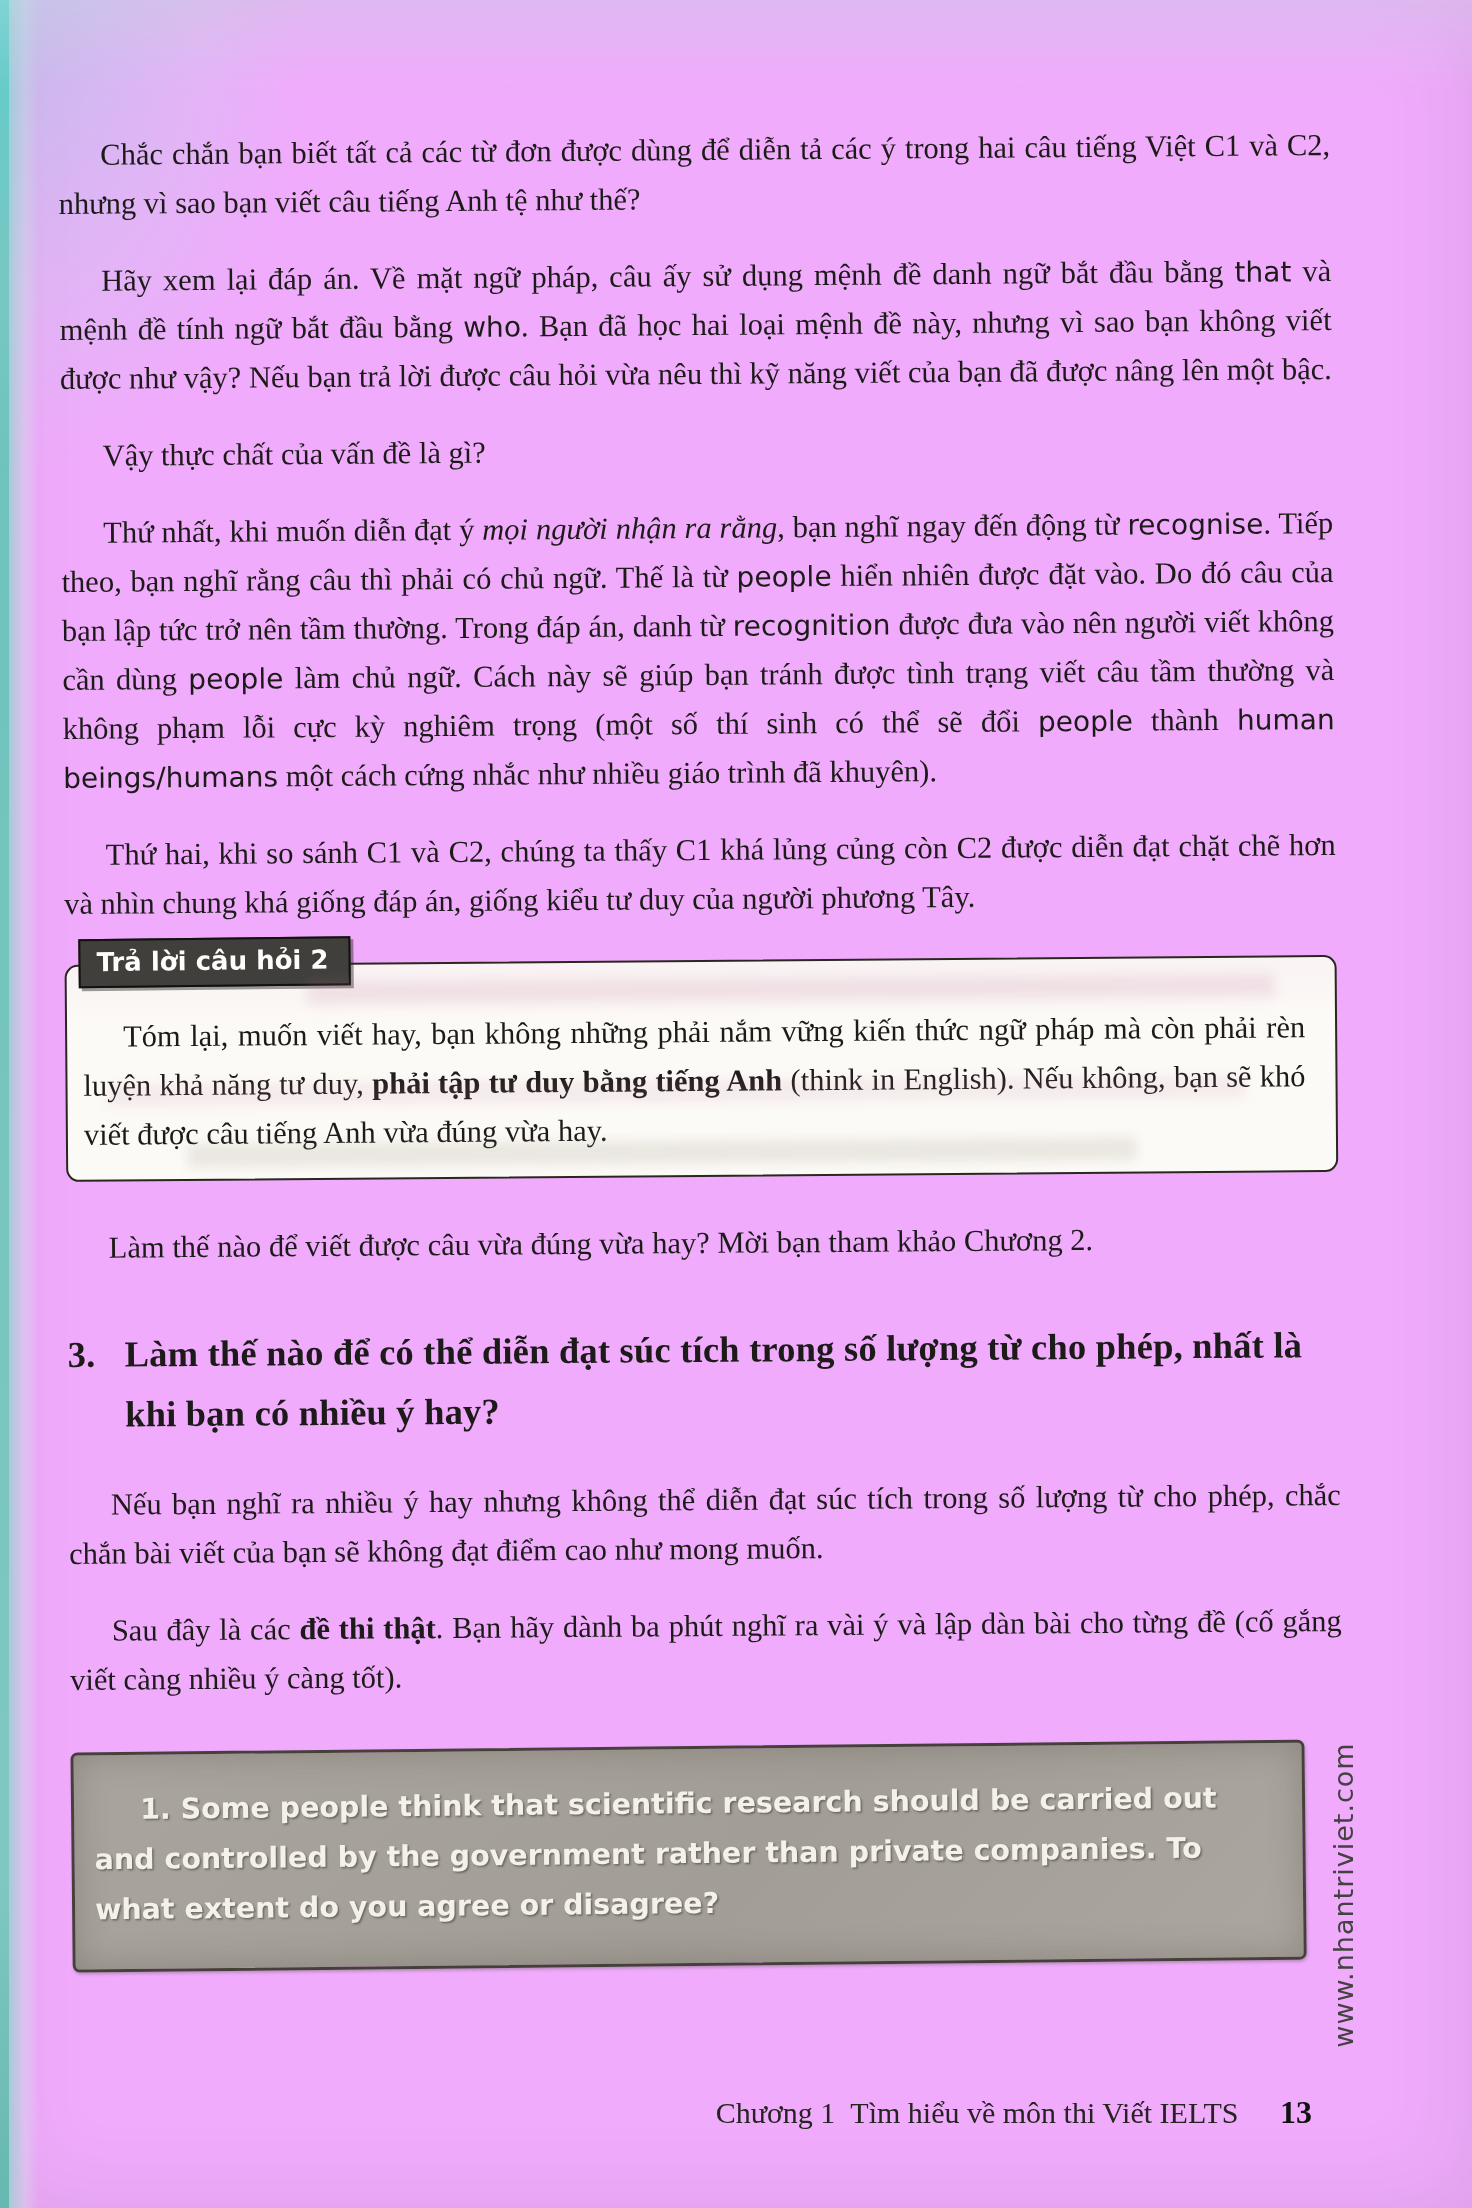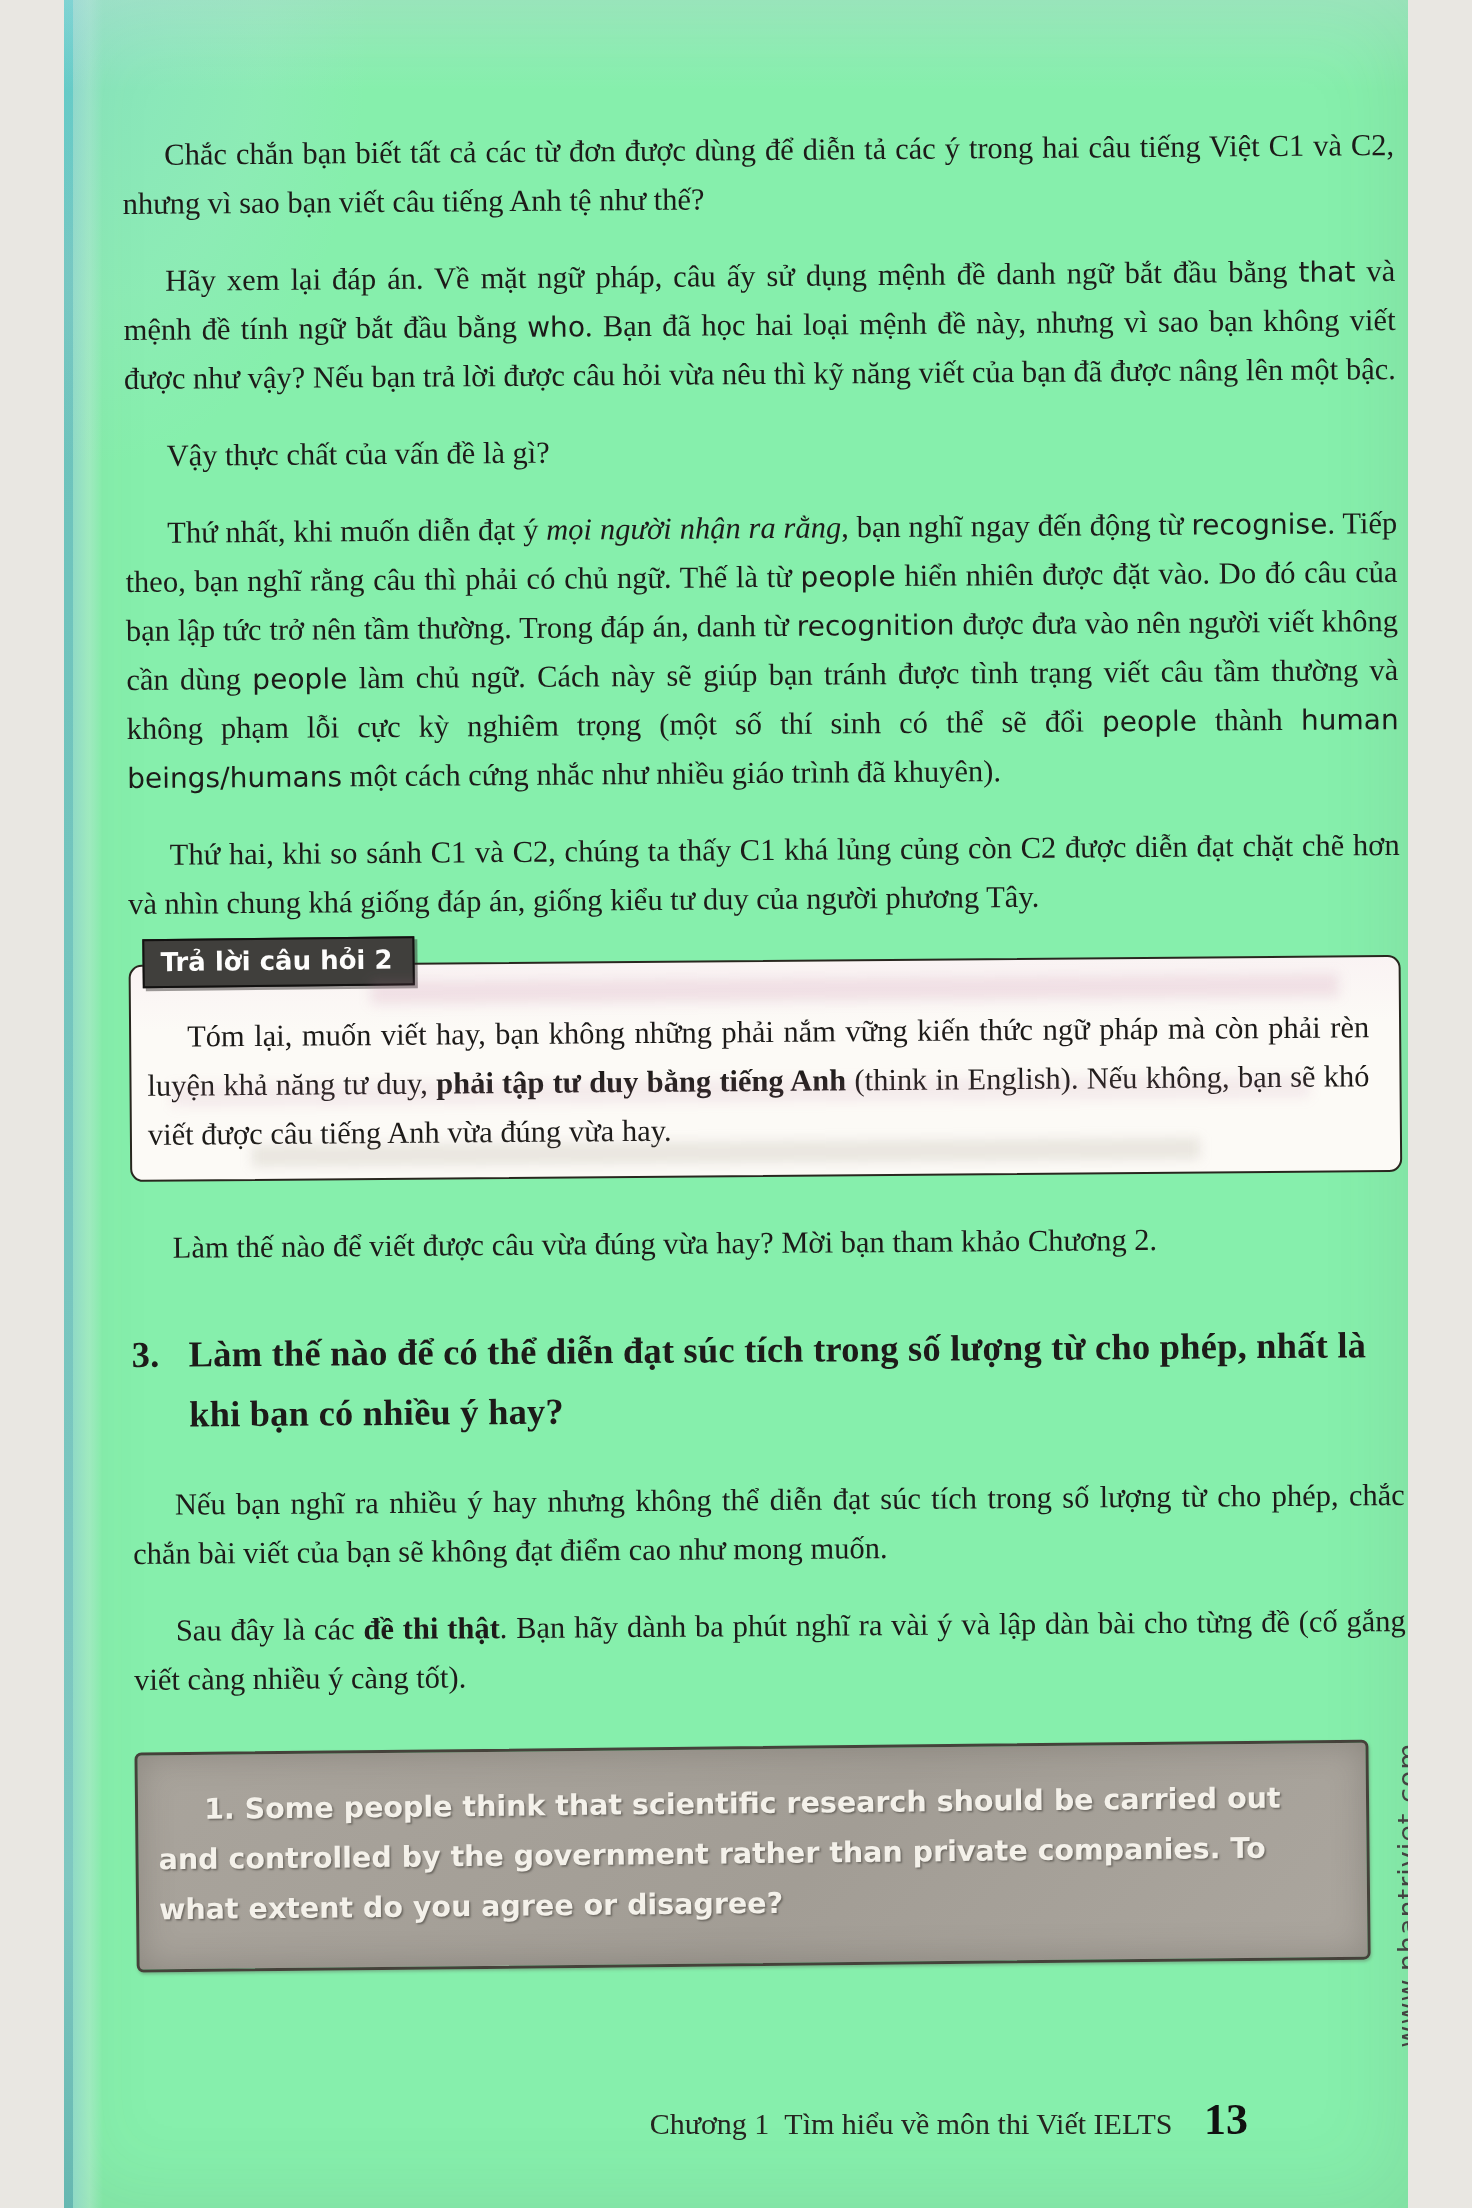--- a/index.html
+++ b/index.html
@@ -1,20 +1,20 @@
 <!DOCTYPE html>
 <html lang="vi"><head>
 <meta charset="utf-8">
 <style>
   html,body{margin:0;padding:0;background:#e9e7e2;}
   .page{
     position:relative;
-    width:1344px;height:2208px;
+    width:1472px;height:2208px;
     margin:0 auto;
-    background:#86efac;
+    background:#f0abfc;
     overflow:hidden;
     box-shadow:inset 0 0 90px rgba(80,80,75,0.12);
     font-family:"Liberation Serif", serif;
     color:#1d1b19;
   }
   
   .edge-a{position:absolute;left:0;top:0;bottom:0;width:9px;background:linear-gradient(to bottom,#45c9c1,#6cc3bc 12%,#7fc8c1 85%,#66b8b1);}
   .edge-b{position:absolute;left:9px;top:0;bottom:0;width:30px;background:linear-gradient(to right,rgba(148,214,208,0.75),rgba(210,236,233,0.35) 55%,rgba(255,255,255,0));}
   .corner-wash{position:absolute;left:0;top:0;width:300px;height:460px;
     background:radial-gradient(ellipse at 8% 6%,rgba(140,210,215,0.38),rgba(170,220,222,0.18) 45%,rgba(255,255,255,0) 72%);}
@@ -102,21 +102,21 @@
     font-size:27px;letter-spacing:1px;color:#434241;
   }
 
   
   .footer{
     position:absolute;top:2094px;right:160px;
     font-size:30px;color:#262420;
     white-space:nowrap;
   }
   .footer .chap{margin-right:8px;}
-  .footer .pagenum{font-weight:bold;font-size:44px;margin-left:24px;color:#111;}
+  .footer .pagenum{font-weight:bold;font-size:32px;margin-left:34px;color:#111;}
 </style>
 </head>
 <body>
 
 <div class="page">
   <div class="edge-a"></div>
   <div class="edge-b"></div>
   <div class="corner-wash"></div>
   <div class="top-tint"></div>
 

